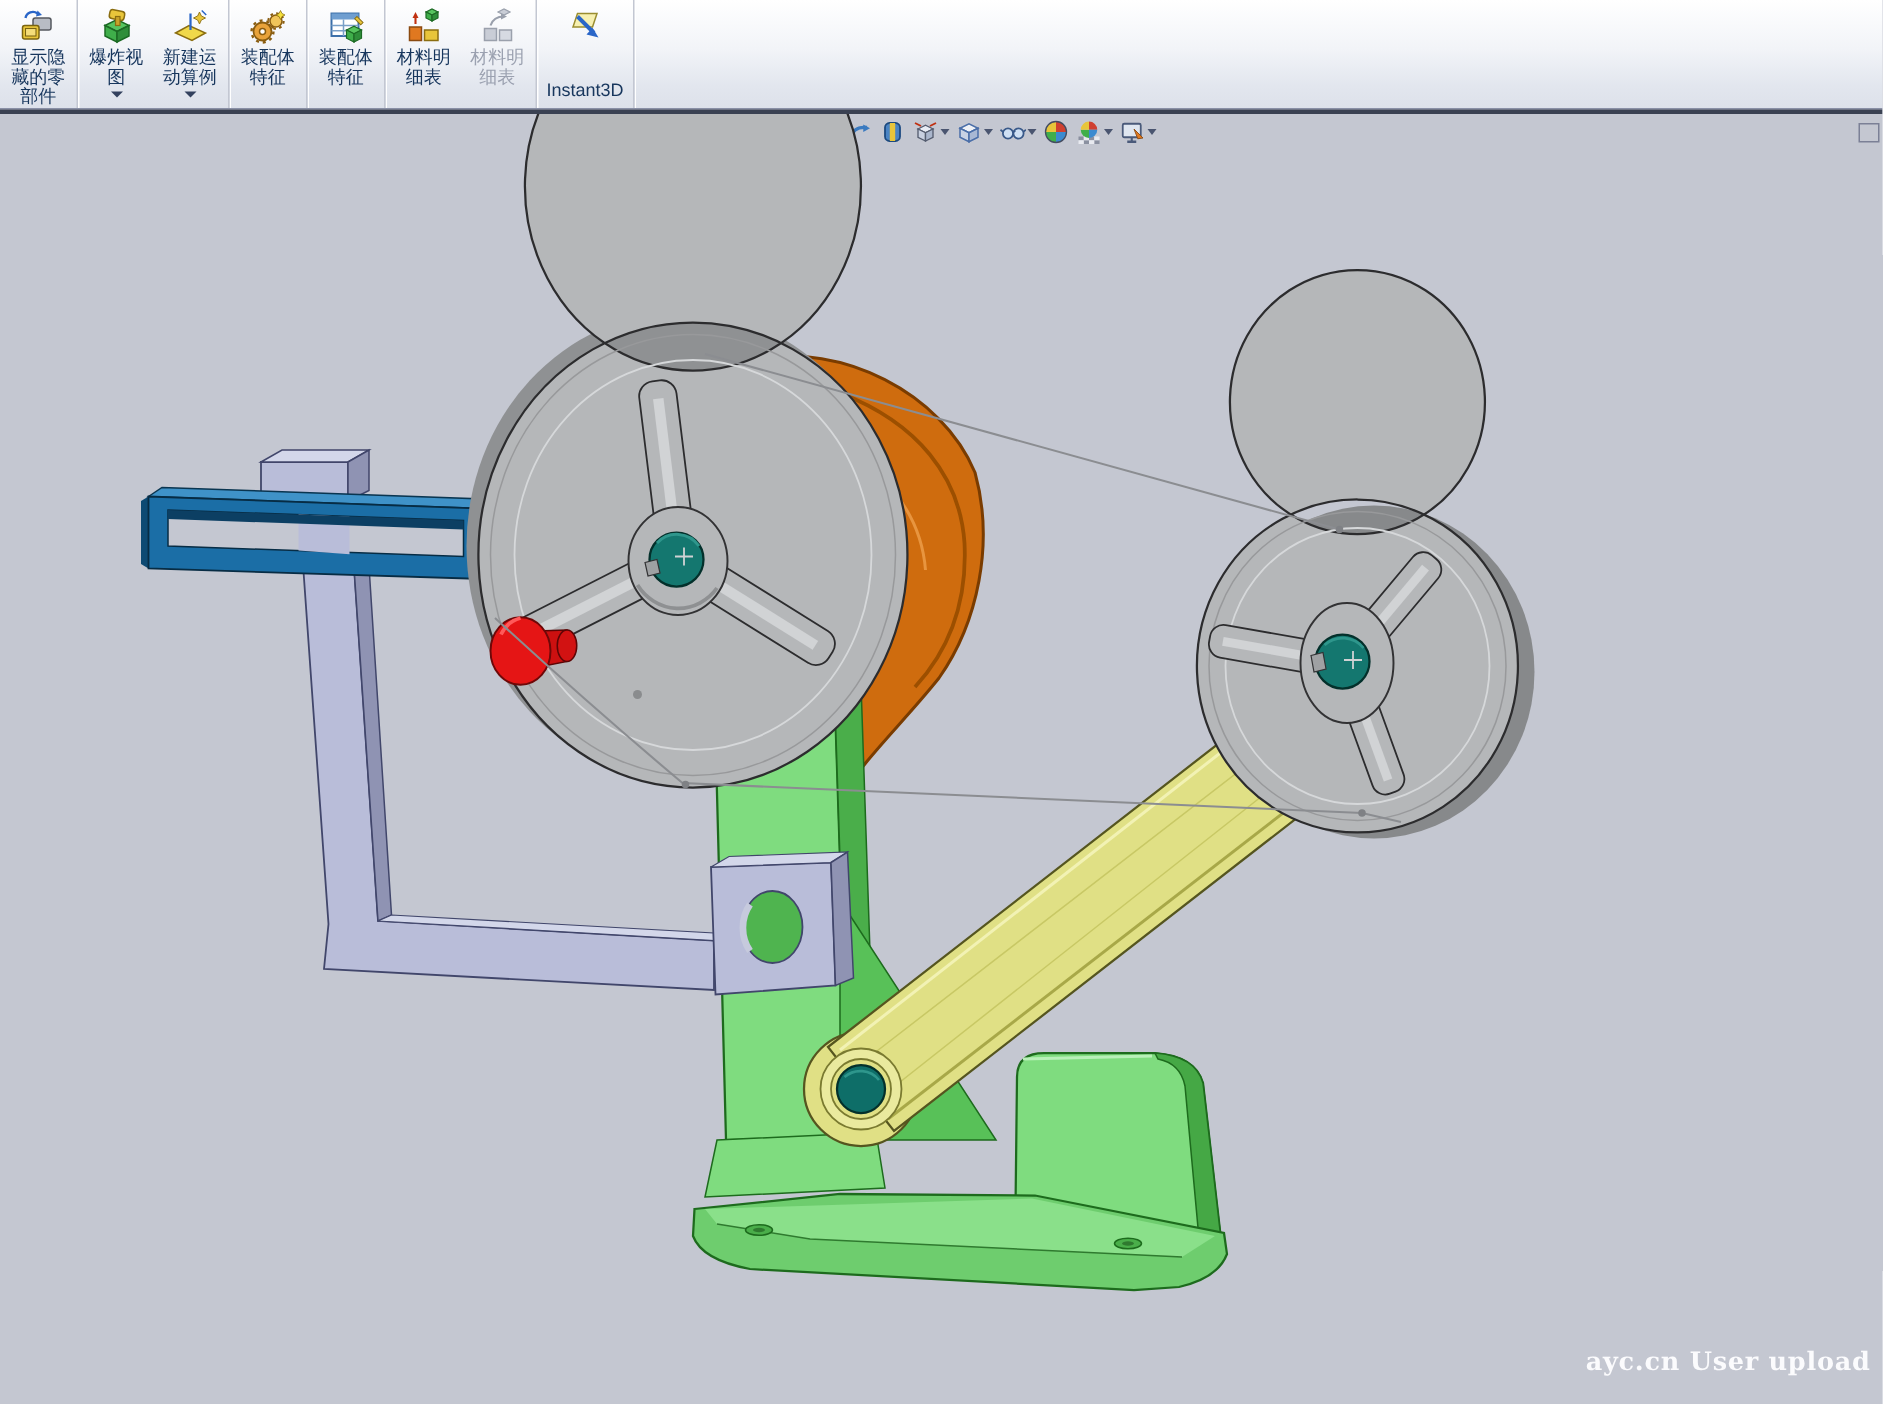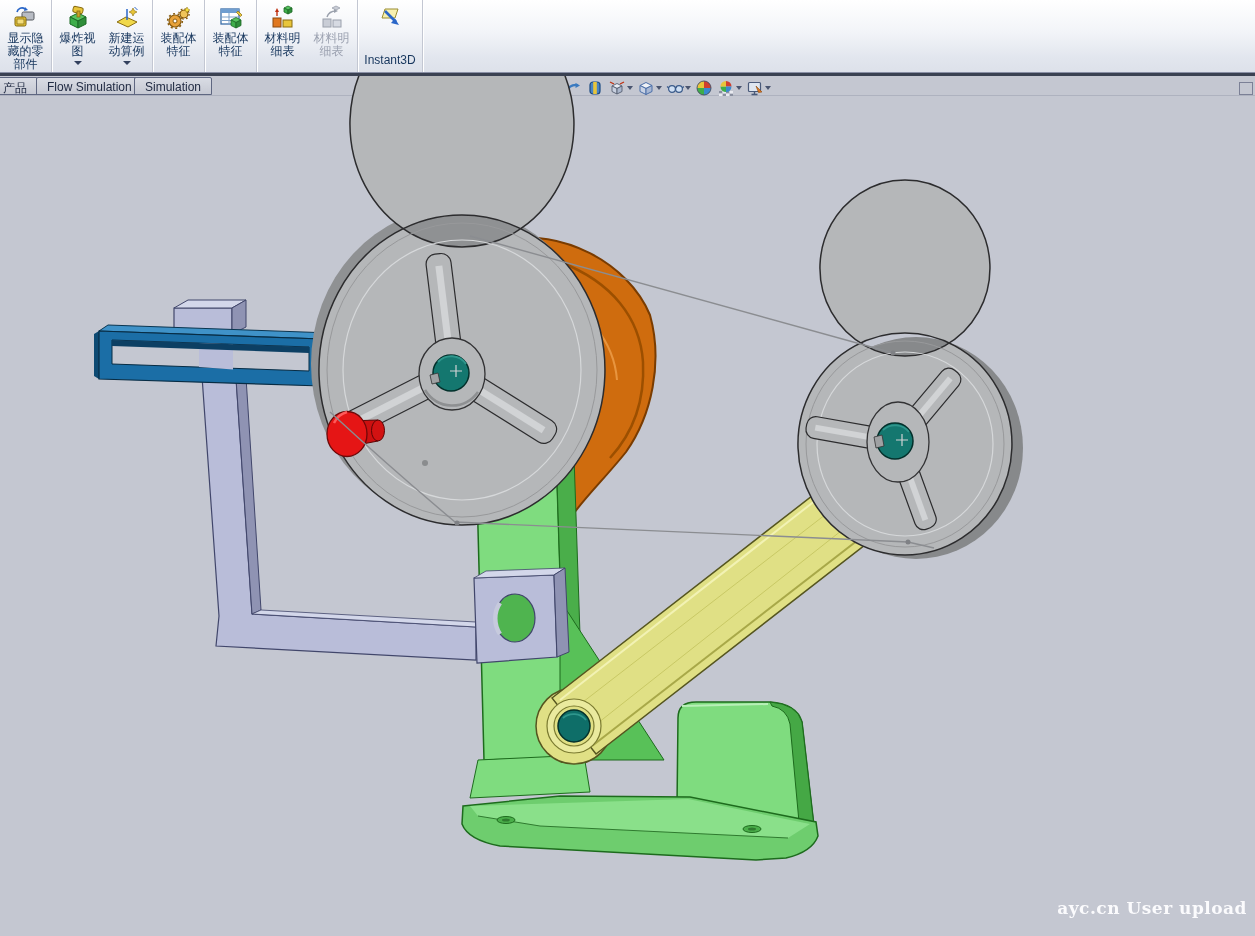--- a/index.html
+++ b/index.html
@@ -156,26 +156,20 @@
           <polygon points="22,20 14,18 18,13.5" fill="#2a66c8"></polygon>
         </svg>
         <div class="clabel">Instant3D</div>
       </div>
     </div>
     <div style="flex:1"></div>
   </div>
 
   <div class="darkstrip"></div>
 
-  <div class="tabrow">
-    <div class="underline"></div>
-    <div class="tab cut" style="left:-6px;">产品</div>
-    <div class="tab" style="left:36px;">Flow Simulation</div>
-    <div class="tab" style="left:134px;">Simulation</div>
-  </div>
 
   <div class="hud">
     <div class="hudbtn">
       <svg width="18" height="18" viewBox="0 0 18 18">
         <polygon points="9,9 15,12 9,15 3,12" fill="#6d9bd8" stroke="#2a5a9a" stroke-width="1"></polygon>
         <line x1="9" y1="3" x2="9" y2="14" stroke="#44506e" stroke-width="1.4"></line>
         <polygon points="9,1 11,4 7,4" fill="#44506e"></polygon>
           <polygon points="9,17 11,14 7,14" fill="#44506e"></polygon>
       </svg>
     </div>

